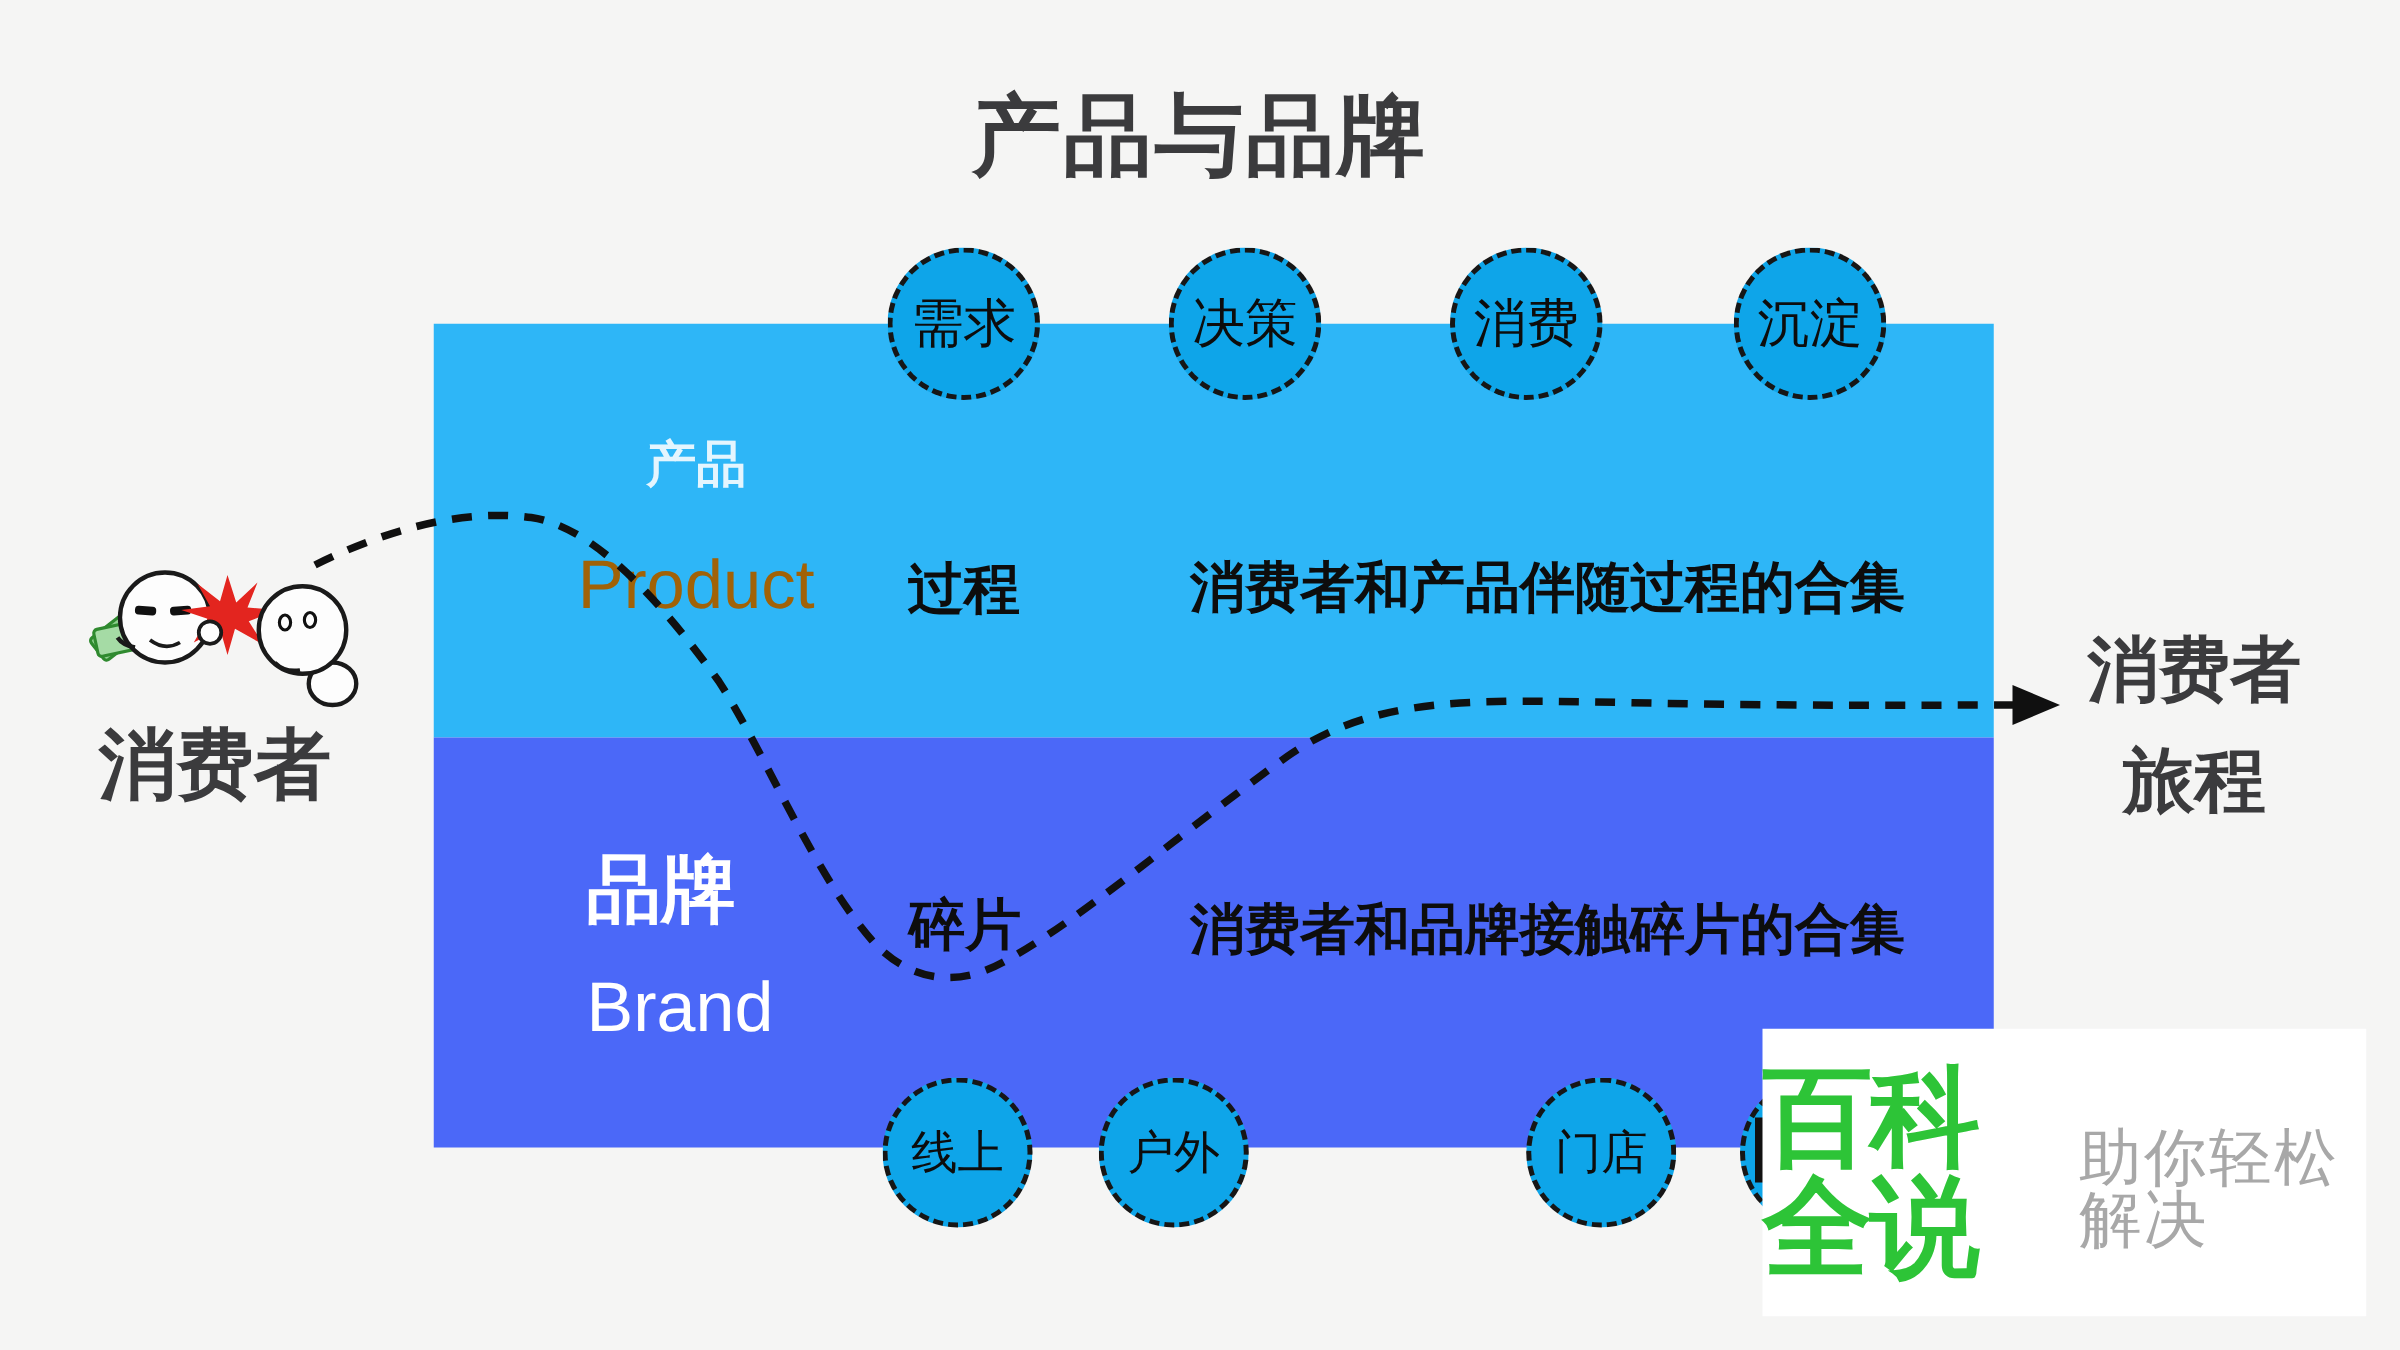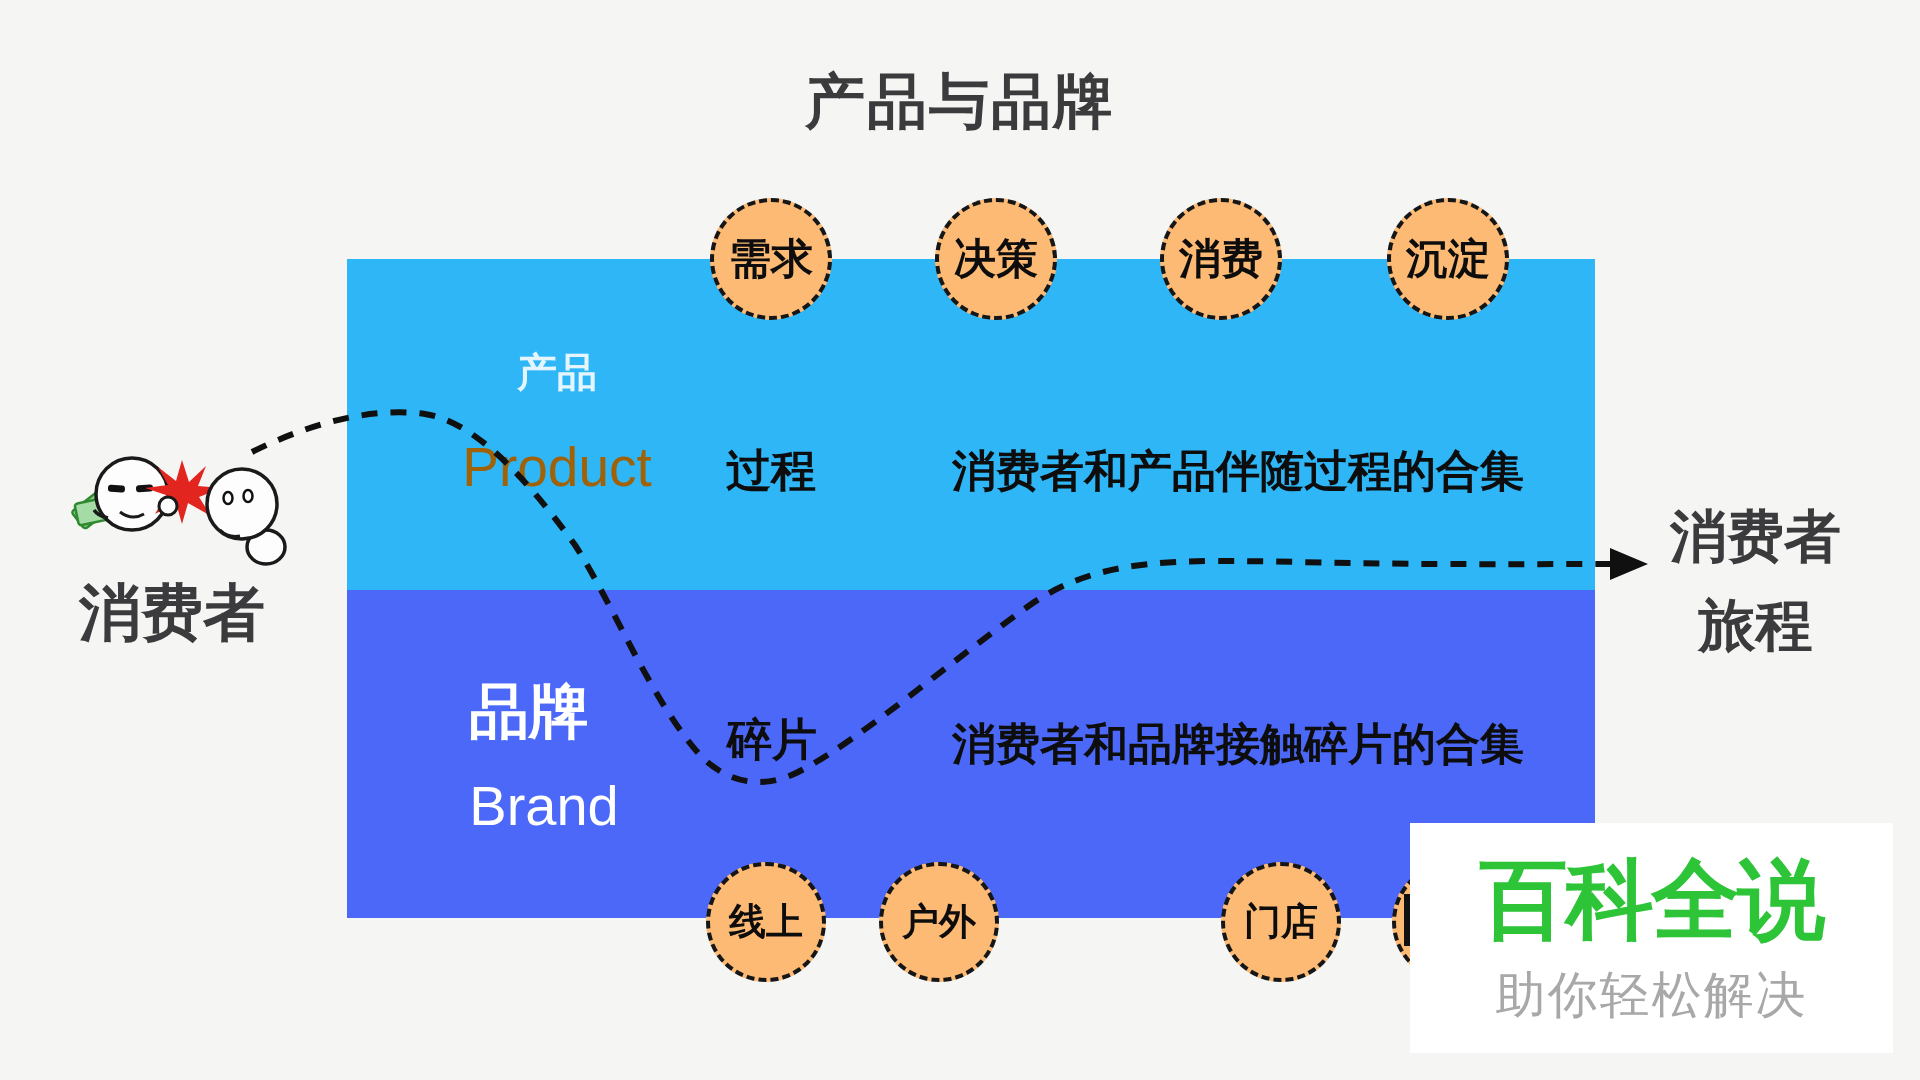--- a/index.html
+++ b/index.html
@@ -6,21 +6,21 @@
   .canvas{
     position:relative;width:1920px;height:1080px;overflow:hidden;
     background:#f5f5f4;
     font-family:"Liberation Sans","DejaVu Sans",sans-serif;
     color:#3a3a3c;
   }
   .abs{position:absolute;}
   
   .title{
     left:0;top:62px;width:1920px;text-align:center;
-    font-size:60px;font-weight:700;letter-spacing:2px;color:#3b3b3d;
+    font-size:71px;font-weight:700;letter-spacing:2px;color:#3b3b3d;
   }
   
   .band{left:347px;width:1248px;}
   .band.product{top:259px;height:331px;background:#2eb6f7;z-index:1;}
   .band.brand{top:590px;height:328px;background:#4b68f8;z-index:1;}
   
   .band-label{z-index:2;text-align:center;line-height:1;}
   .cn-product{left:410px;top:352px;width:294px;font-size:40px;font-weight:700;color:#e4f5fe;}
   .en-product{left:410px;top:440px;width:294px;font-size:55px;font-weight:400;color:#a16207;}
   .cn-brand{left:394px;top:682px;width:270px;font-size:60px;font-weight:700;color:#ffffff;}
@@ -28,41 +28,41 @@
   
   .row-label{z-index:2;font-size:45px;font-weight:600;color:#0d0d0d;line-height:1;}
   .row-text{z-index:2;font-size:44px;font-weight:600;color:#0d0d0d;line-height:1;white-space:nowrap;}
   .r1l{left:726px;top:448px;}
   .r1t{left:952px;top:449px;}
   .r2l{left:727px;top:721px;font-family:Liberation Mono, monospace;}
   .r2t{left:952px;top:722px;}
   
   .dcircle{
     z-index:3;border:4px dashed #161616;border-radius:50%;
-    background:#fdba74;box-sizing:border-box;
+    background:#0ea5e9;box-sizing:border-box;
     display:flex;align-items:center;justify-content:center;
-    font-weight:700;color:#0d0d0d;white-space:nowrap;
+    font-weight:400;color:#0d0d0d;white-space:nowrap;
   }
   .tc{width:122px;height:122px;top:198px;font-size:42px;}
   .bc{width:120px;height:120px;top:862px;font-size:37px;}
   
   .meme{left:70px;top:452px;width:220px;height:120px;z-index:2;}
   .consumer-label{left:57px;top:582px;width:230px;text-align:center;
     font-size:62px;font-weight:700;color:#3b3b3d;z-index:2;line-height:1;}
   
   .journey{left:1648px;top:492px;width:215px;text-align:center;z-index:2;
     font-size:57px;font-weight:700;color:#3b3b3d;line-height:1.56;}
   
   .curve-svg{left:0;top:0;width:1920px;height:1080px;z-index:4;pointer-events:none;}
   
   .fragment{left:1404px;top:894px;width:11px;height:52px;background:#111;z-index:4;}
   
   .watermark{
     left:1410px;top:823px;width:483px;height:230px;background:#ffffff;z-index:5;
-    display:flex;flex-direction:column;align-items:center;justify-content:center;
+    display:flex;flex-direction:row;align-items:center;justify-content:center;
   }
   .wm-title{font-size:88px;font-weight:700;letter-spacing:-2px;color:#2dc437;line-height:1;}
   .wm-sub{font-size:50px;font-weight:400;color:#a8a8a8;line-height:1;margin-top:26px;letter-spacing:2px;}
 </style>
 </head>
 <body>
 
 <div class="canvas">
 
   <div class="abs title">产品与品牌</div>

